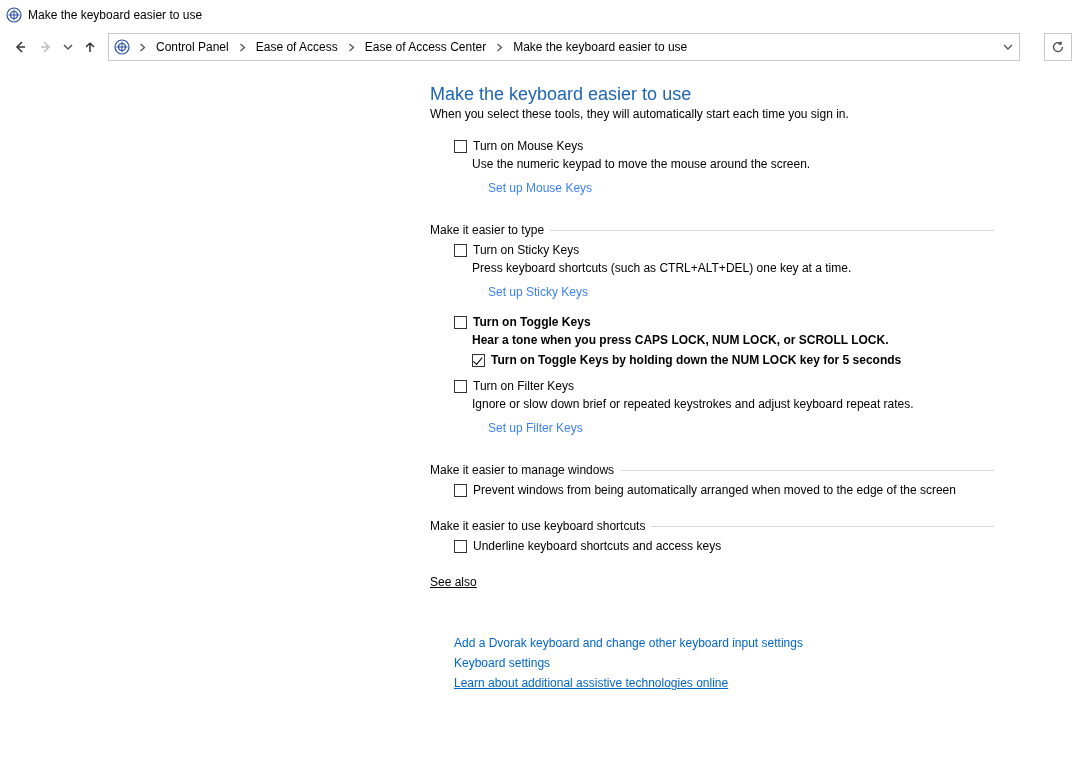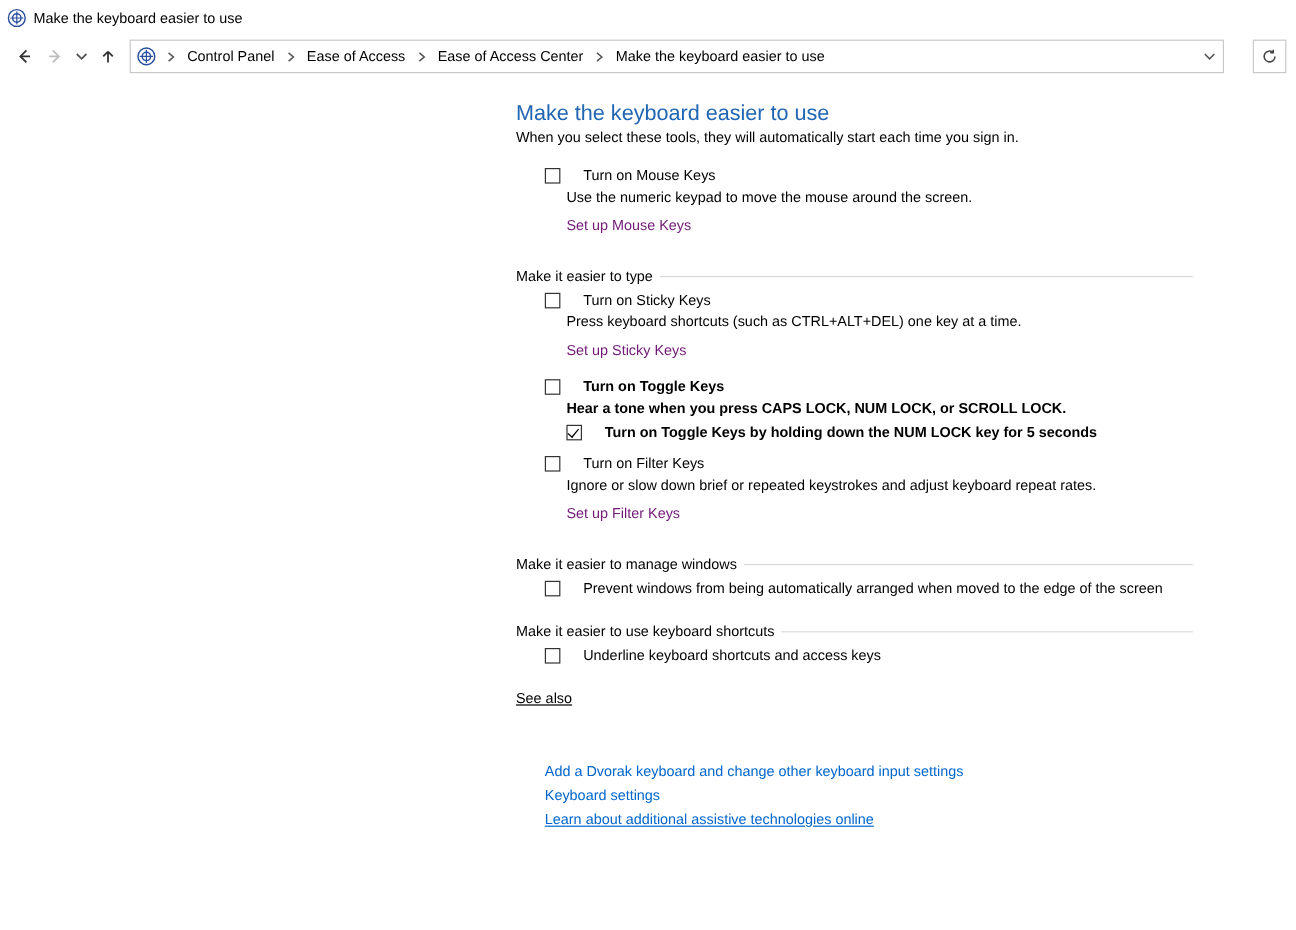--- a/index.html
+++ b/index.html
@@ -19,27 +19,27 @@
   .addr-drop{width:18px;display:flex;align-items:center;justify-content:center;color:#666;}
   .refresh{width:26px;height:26px;border:1px solid #c9c9c9;display:flex;align-items:center;justify-content:center;color:#444;}
   .content{padding:20px 0 0 430px;}
   .page-title{color:#2066b2;font-size:18px;font-weight:400;margin:0 0 2px 0;}
   .page-sub{margin:0 0 18px 0;font-size:12px;}
   .group{margin-bottom:22px;width:564px;}
   .group-head{display:flex;align-items:center;font-size:12px;margin-bottom:6px;}
   .group-head-text{white-space:nowrap;padding-right:6px;}
   .group-line{flex:1;border-top:1px solid #d9d9d9;height:0;}
   .opt{margin-left:24px;margin-bottom:4px;}
-  .chk-row{display:flex;align-items:center;gap:19px;margin-bottom:4px;}
+  .chk-row{display:flex;align-items:center;gap:6px;margin-bottom:4px;}
   .chk{width:13px;height:13px;border:1px solid #333;box-sizing:border-box;display:inline-flex;align-items:center;justify-content:center;background:#fff;}
   .chk.checked::after{content:"";display:block;width:8px;height:4px;border-left:1.5px solid #000;border-bottom:1.5px solid #000;transform:rotate(-50deg) translate(0px,-1px);}
   .chk-label{font-size:12px;}
   .desc{margin:4px 0 6px 18px;font-size:12px;}
   .subchk{margin-left:18px;}
-  .link{color:#701a75;font-size:12px;display:inline-block;margin:4px 0 6px 18px;}
+  .link{color:#3b82f6;font-size:12px;display:inline-block;margin:4px 0 6px 34px;}
   .sa-head{font-size:12px;margin-bottom:6px;text-decoration:underline;}
   .sa-links{margin-left:24px;display:flex;flex-direction:column;gap:6px;margin-top:47px;}
   .sa-link{color:#0066cc;font-size:12px;}
   .sa-link.ext{text-decoration:underline;}
   svg{display:block;}
 </style>
 </head>
 <body>
 
 <div class="titlebar">

